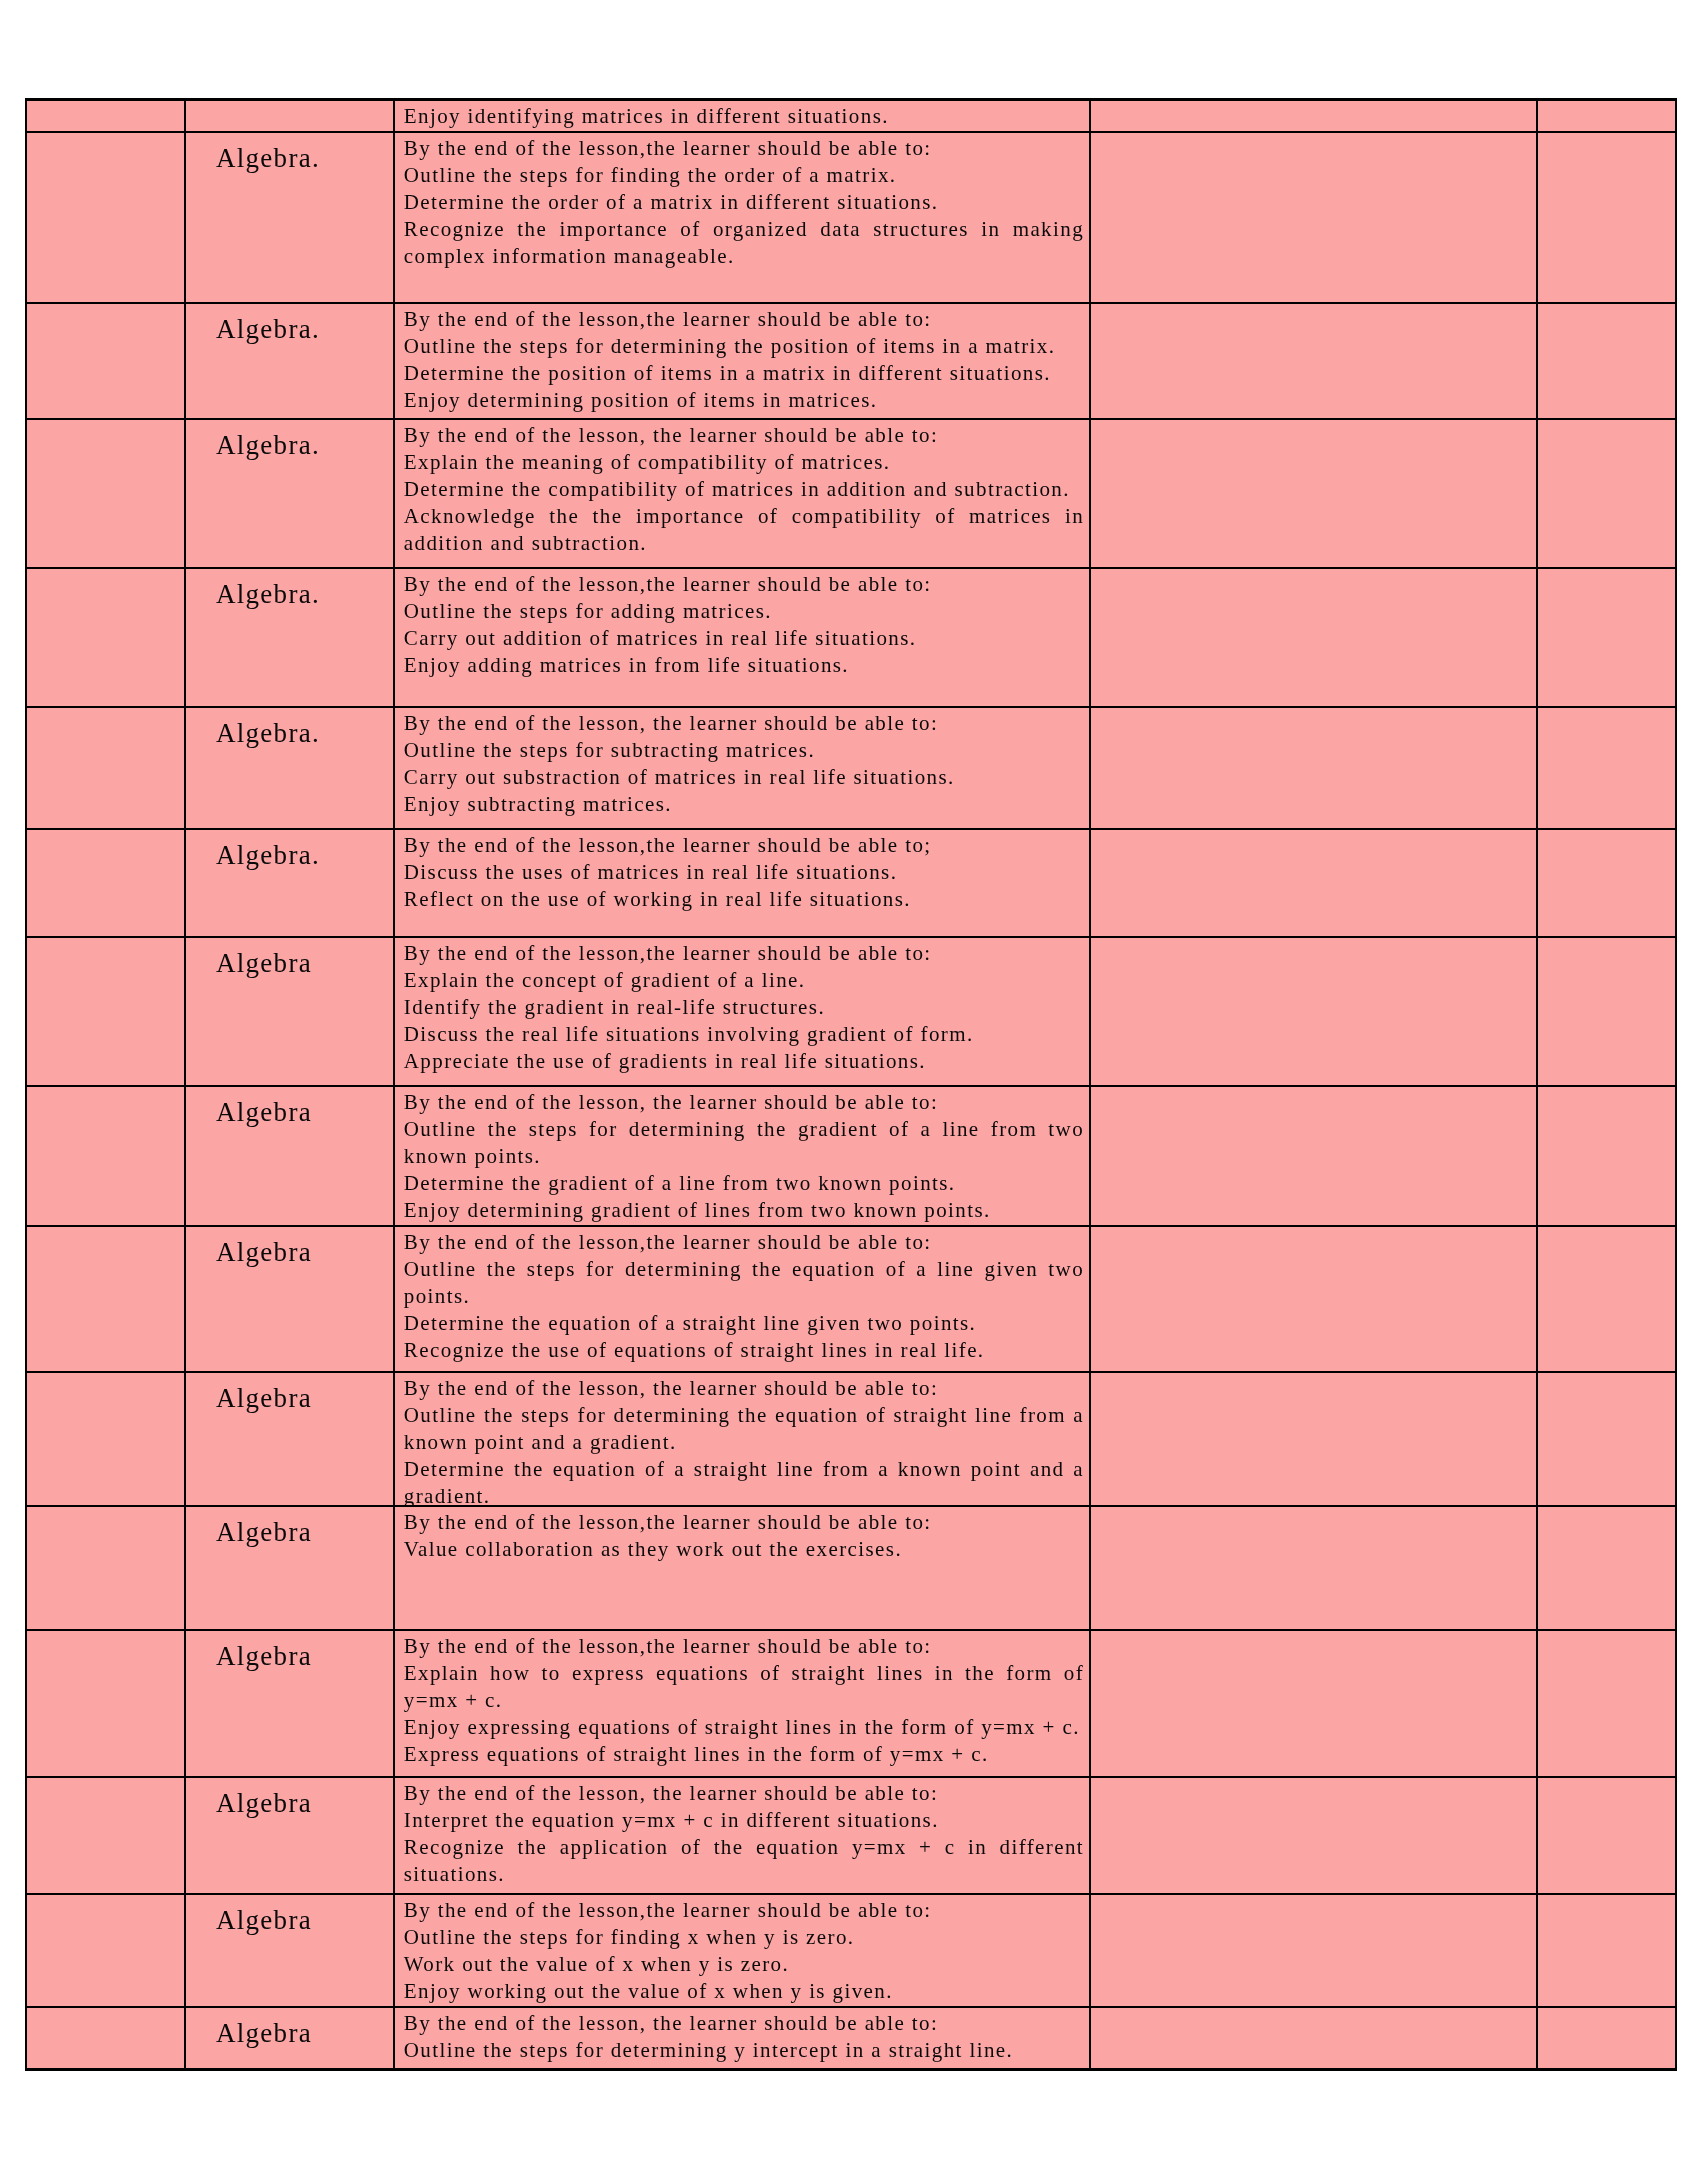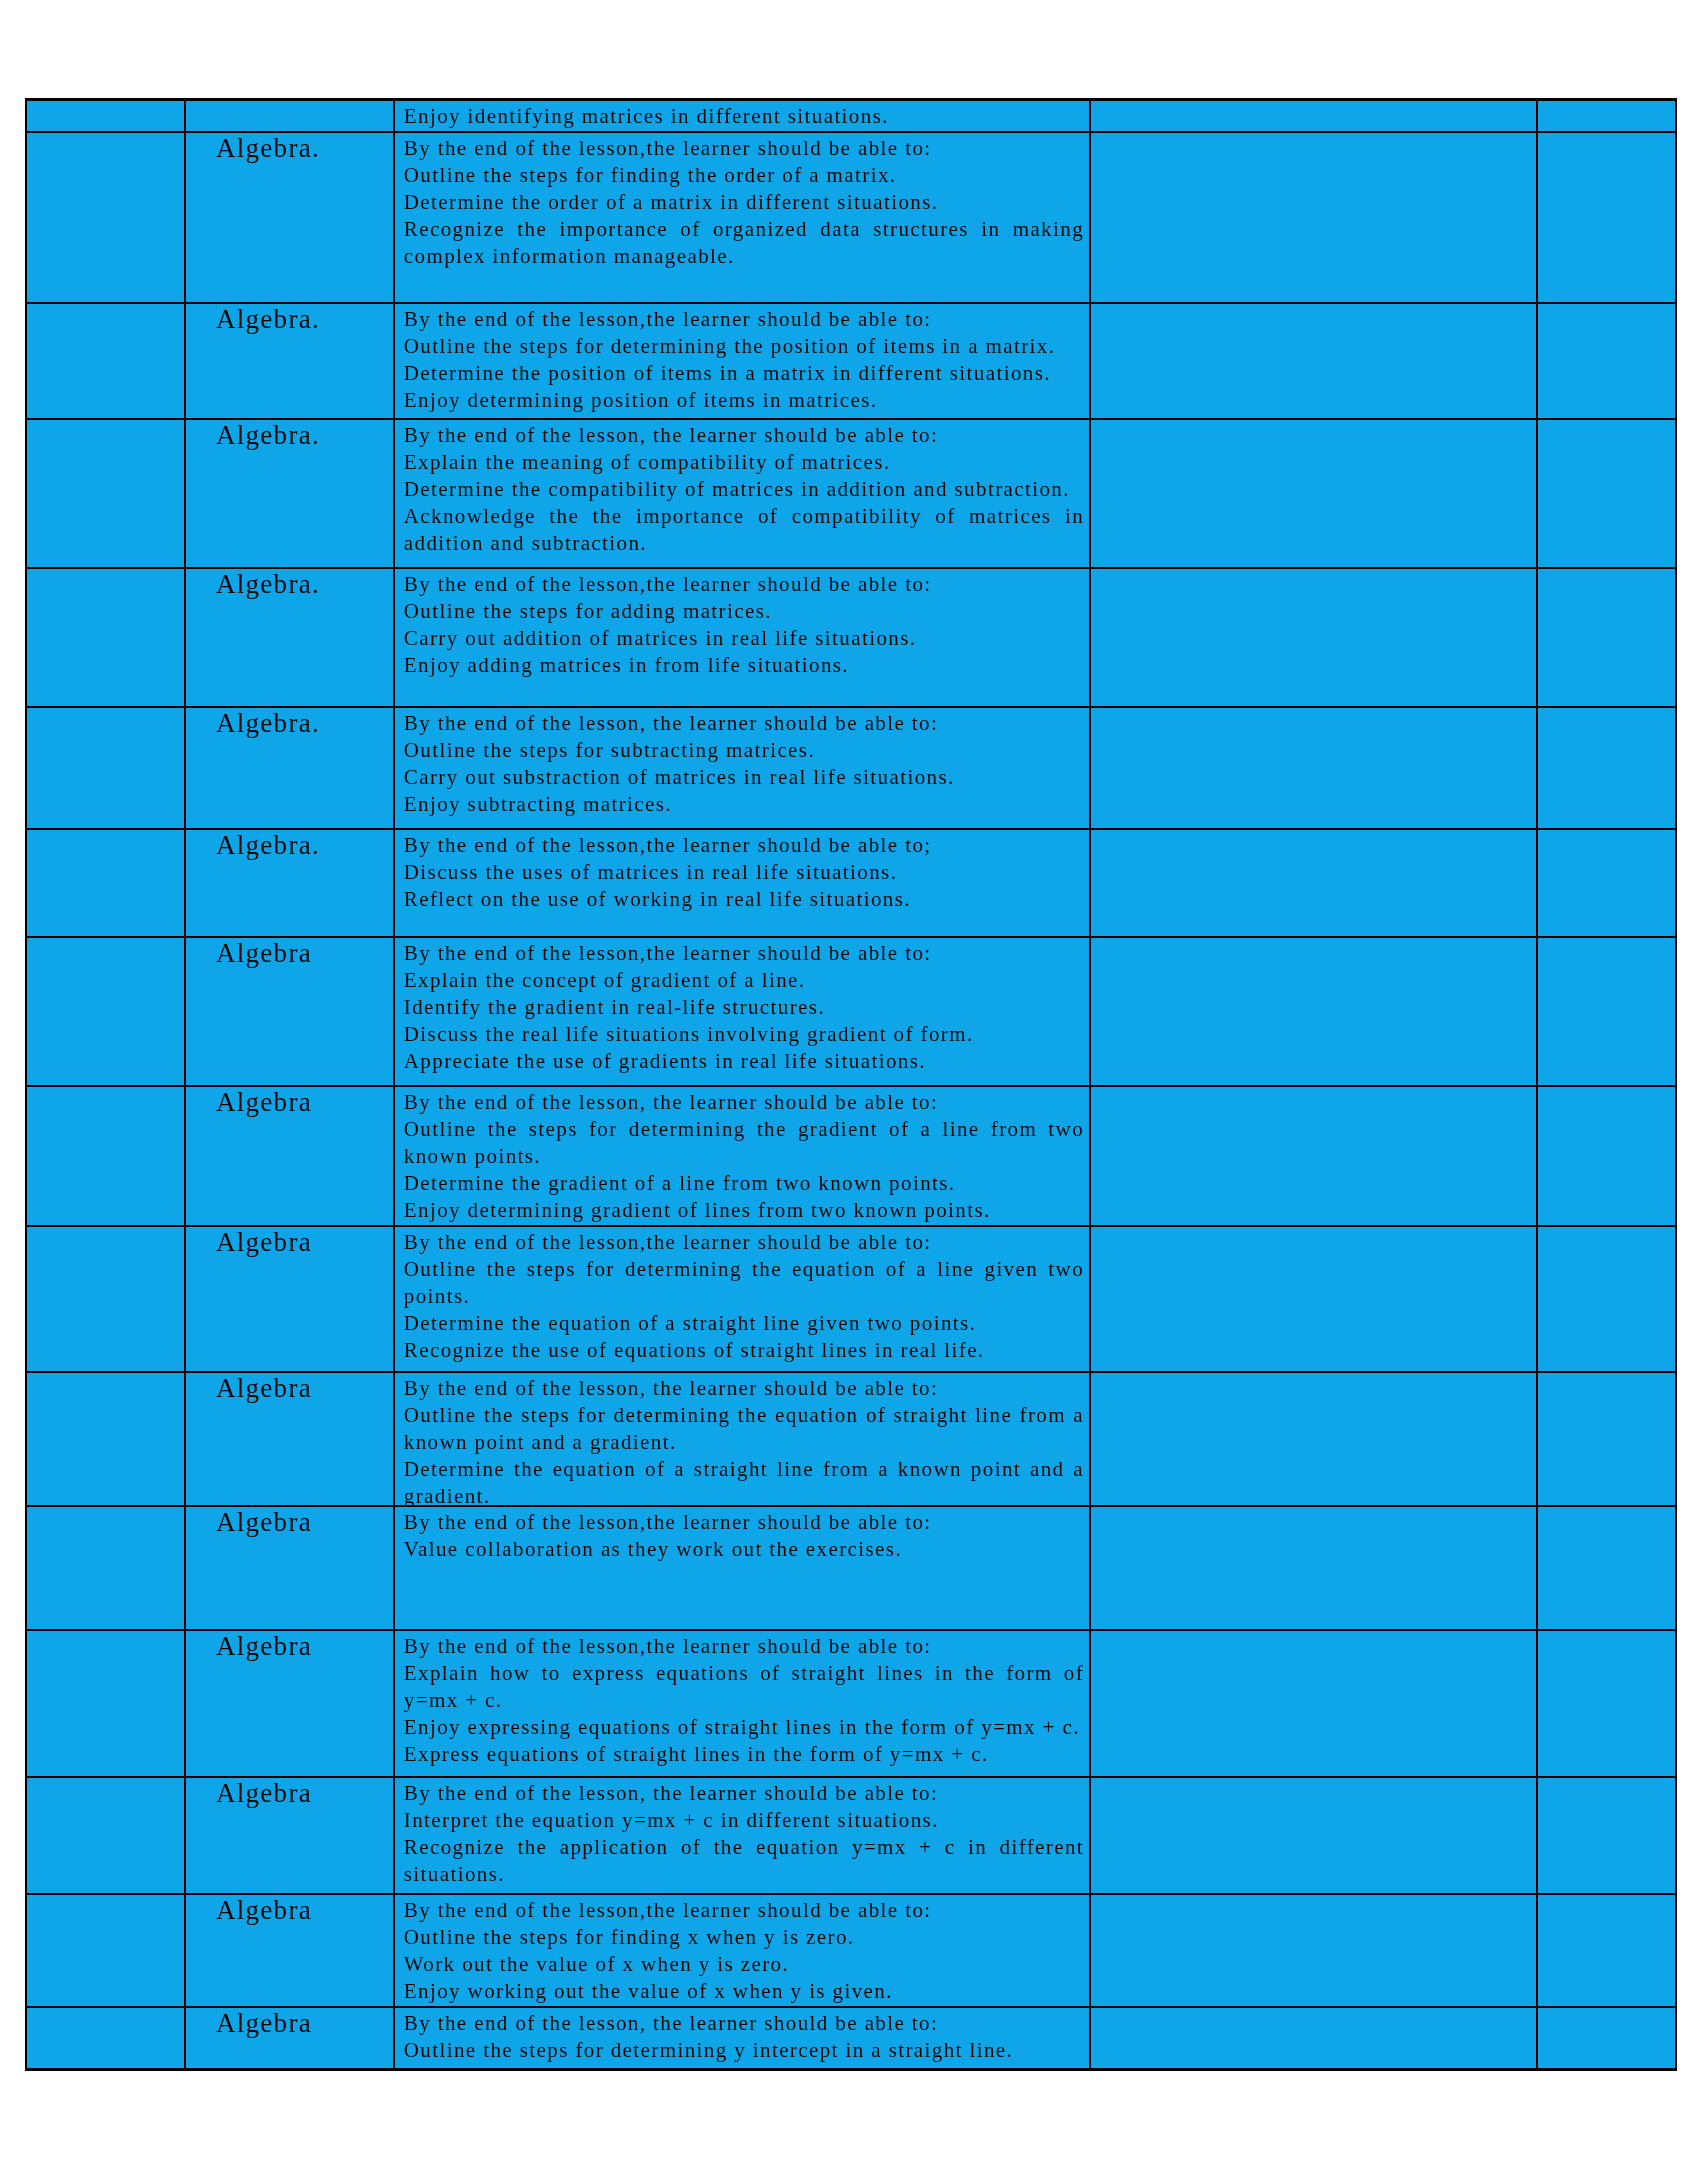--- a/index.html
+++ b/index.html
@@ -4,34 +4,34 @@
 <style>
   html,body{margin:0;padding:0;}
   body{
     width:1687px;height:2183px;background:#ffffff;
     font-family:"Liberation Serif","DejaVu Serif",serif;
     color:#0a0a0a;position:relative;overflow:hidden;
   }
   .tbl{
     position:absolute;left:24.5px;top:98px;width:1652px;
     border:2px solid #000;border-top-width:3.3px;border-bottom-width:3.3px;
-    background:#0ea5e9;box-sizing:border-box;
+    background:#fca5a5;box-sizing:border-box;
   }
   .row{
     display:flex;box-sizing:border-box;
     border-bottom:2.6px solid #000;
   }
   .row:last-child{border-bottom:none;}
   .cell{
     box-sizing:border-box;border-right:2px solid #000;
     overflow:hidden;
   }
   .cell:last-child{border-right:none;}
   .c1{width:161px;}
-  .c2{width:211px;padding:0 4px 0 30px;}
+  .c2{width:211px;padding:10px 4px 0 30px;}
   .c3{width:703px;padding:2px 5.3px 0 8.6px;}
   .c4{width:451px;}
   .c5{width:138px;}
   .strand{
     font-size:27px;line-height:30px;letter-spacing:1.3px;white-space:nowrap;
   }
   .c3 p.obj{
     margin:0;padding:0;
     font-size:21px;line-height:27px;letter-spacing:1.4px;
     text-align:justify;

